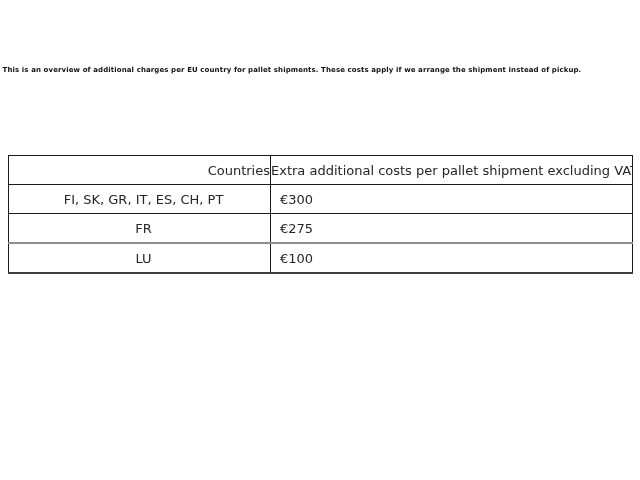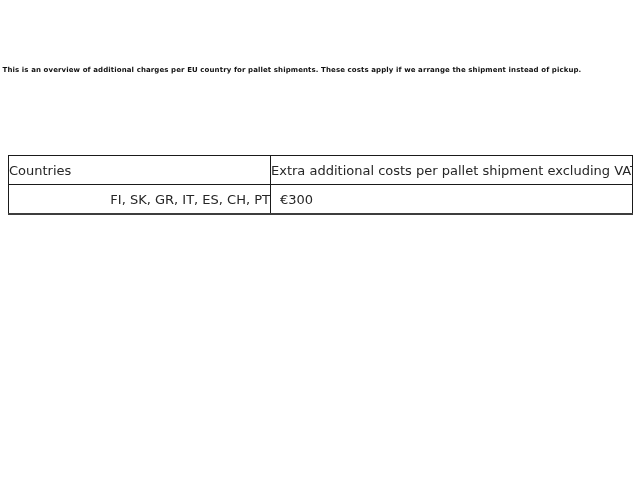--- a/index.html
+++ b/index.html
@@ -43,22 +43,22 @@
   table.charges td {
     border: 1px solid #1a1a1a;
     height: 28px;
     padding: 0;
     vertical-align: middle;
     font-weight: normal;
     overflow: hidden;
     white-space: nowrap;
   }
   table.charges { border: 1.5px solid #1a1a1a; }
-  table.charges th { text-align: left; }
-  table.charges td.countries { text-align: right; padding-left: 8px; }
+  table.charges th { text-align: right; }
+  table.charges td.countries { text-align: center; padding-left: 8px; }
   table.charges td.cost      { text-align: left; padding-left: 9px; }
   
   tr.gray-break td { border-bottom: 2.5px solid #8f8f8f; }
   
   tbody tr:last-child td { border-bottom: 2px solid #3d3d3d; }
 </style>
 </head>
 <body>
 
 <div class="intro">This is an overview of additional charges per EU country for pallet shipments. These costs apply if we arrange the shipment instead of pickup.</div>
@@ -72,14 +72,22 @@
     <tr>
       <th>Countries</th>
       <th>Extra additional costs per pallet shipment excluding VAT</th>
     </tr>
   </thead>
   <tbody>
     <tr>
       <td class="countries">FI, SK, GR, IT, ES, CH, PT</td>
       <td class="cost">€300</td>
     </tr>
+    <tr class="gray-break">
+      <td class="countries">FR</td>
+      <td class="cost">€275</td>
+    </tr>
+    <tr>
+      <td class="countries">LU</td>
+      <td class="cost">€100</td>
+    </tr>
   </tbody>
 </table>
 
 </body></html>

